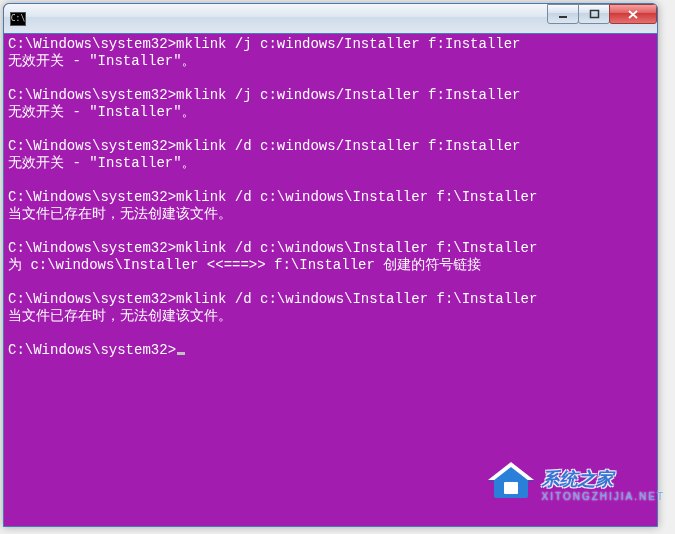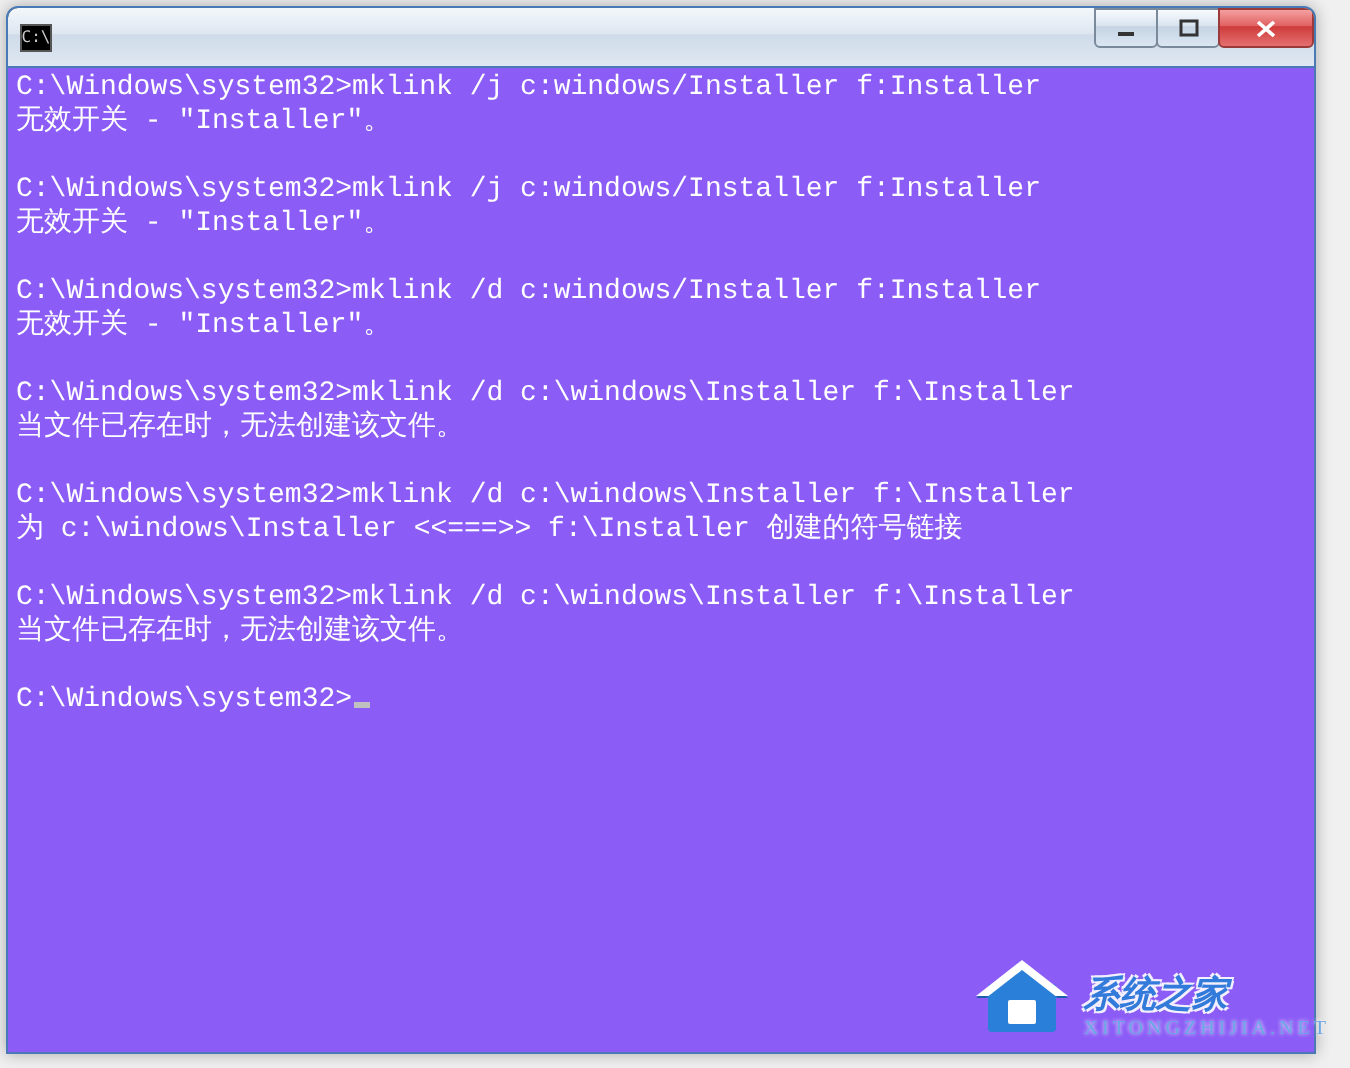--- a/index.html
+++ b/index.html
@@ -73,21 +73,21 @@
     margin-left: -1px;
   }
   .win-btn.close {
     width: 48px;
     background: linear-gradient(#f4a0a0, #e06060 45%, #cf3b3b 46%, #e57070);
     border-color: #9a3a3a;
   }
   .win-btn svg { display: block; }
   .console {
     flex: 1;
-    background: #8b5cf6;
+    background: #a21caf;
     color: #fff;
     font-family: "NSimSun", "SimSun", Consolas, "Courier New", monospace;
     font-size: 14px;
     line-height: 17px;
     padding: 2px 4px;
     white-space: pre;
     overflow: hidden;
     letter-spacing: 0;
   }
   .prompt { color: #fff; }
@@ -97,21 +97,21 @@
     display: inline-block;
     width: 8px;
     height: 3px;
     background: #c0c0c0;
     vertical-align: -1px;
     margin-left: 1px;
   }
   .watermark {
     position: absolute;
     right: 10px;
-    bottom: 12px;
+    bottom: 30px;
     display: flex;
     align-items: center;
     gap: 6px;
     pointer-events: none;
   }
   .wm-logo {
     width: 46px;
     height: 40px;
     position: relative;
   }
@@ -153,21 +153,20 @@
     font-style: italic;
     color: #2a7fd8;
     text-shadow: 1px 1px 0 #fff, -1px -1px 0 #fff, 1px -1px 0 #fff, -1px 1px 0 #fff;
     opacity: .9;
   }
   .wm-sub {
     font-size: 10px;
     color: #6aa7e4;
     letter-spacing: 2px;
     text-shadow: 0 0 2px #fff;
-    font-family: Liberation Serif, serif;
   }
 </style>
 </head>
 <body>
 
 <div class="window">
   <div class="titlebar">
     <div class="app-icon">C:\</div>
     <div class="win-controls">
       <div class="win-btn" title="minimize">

